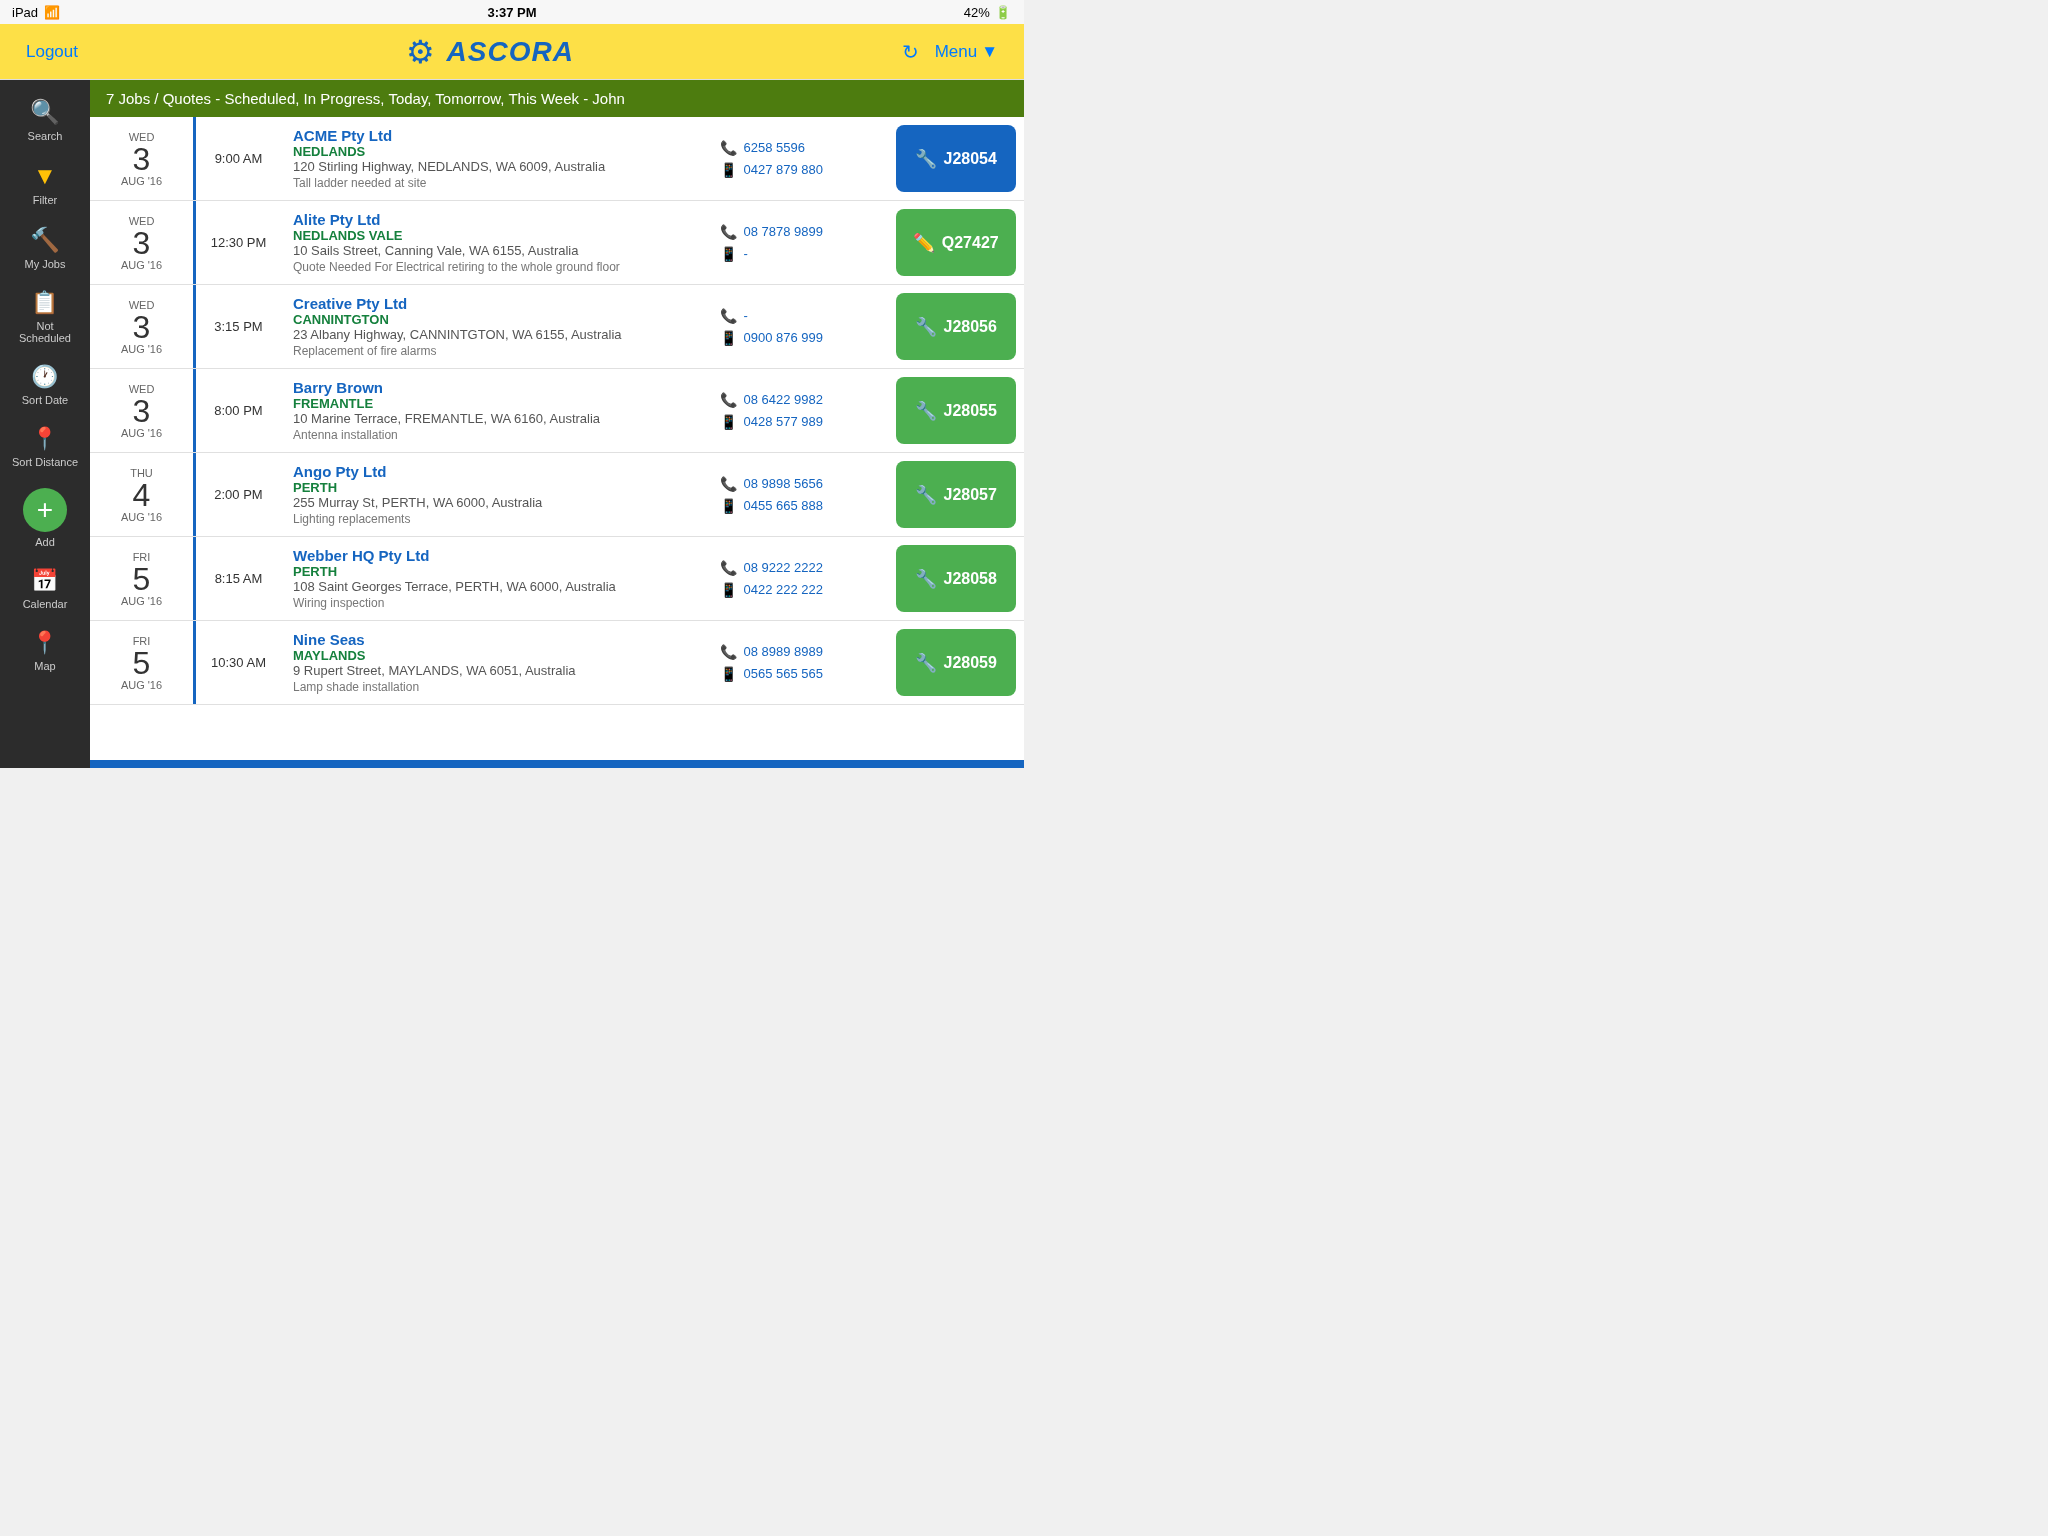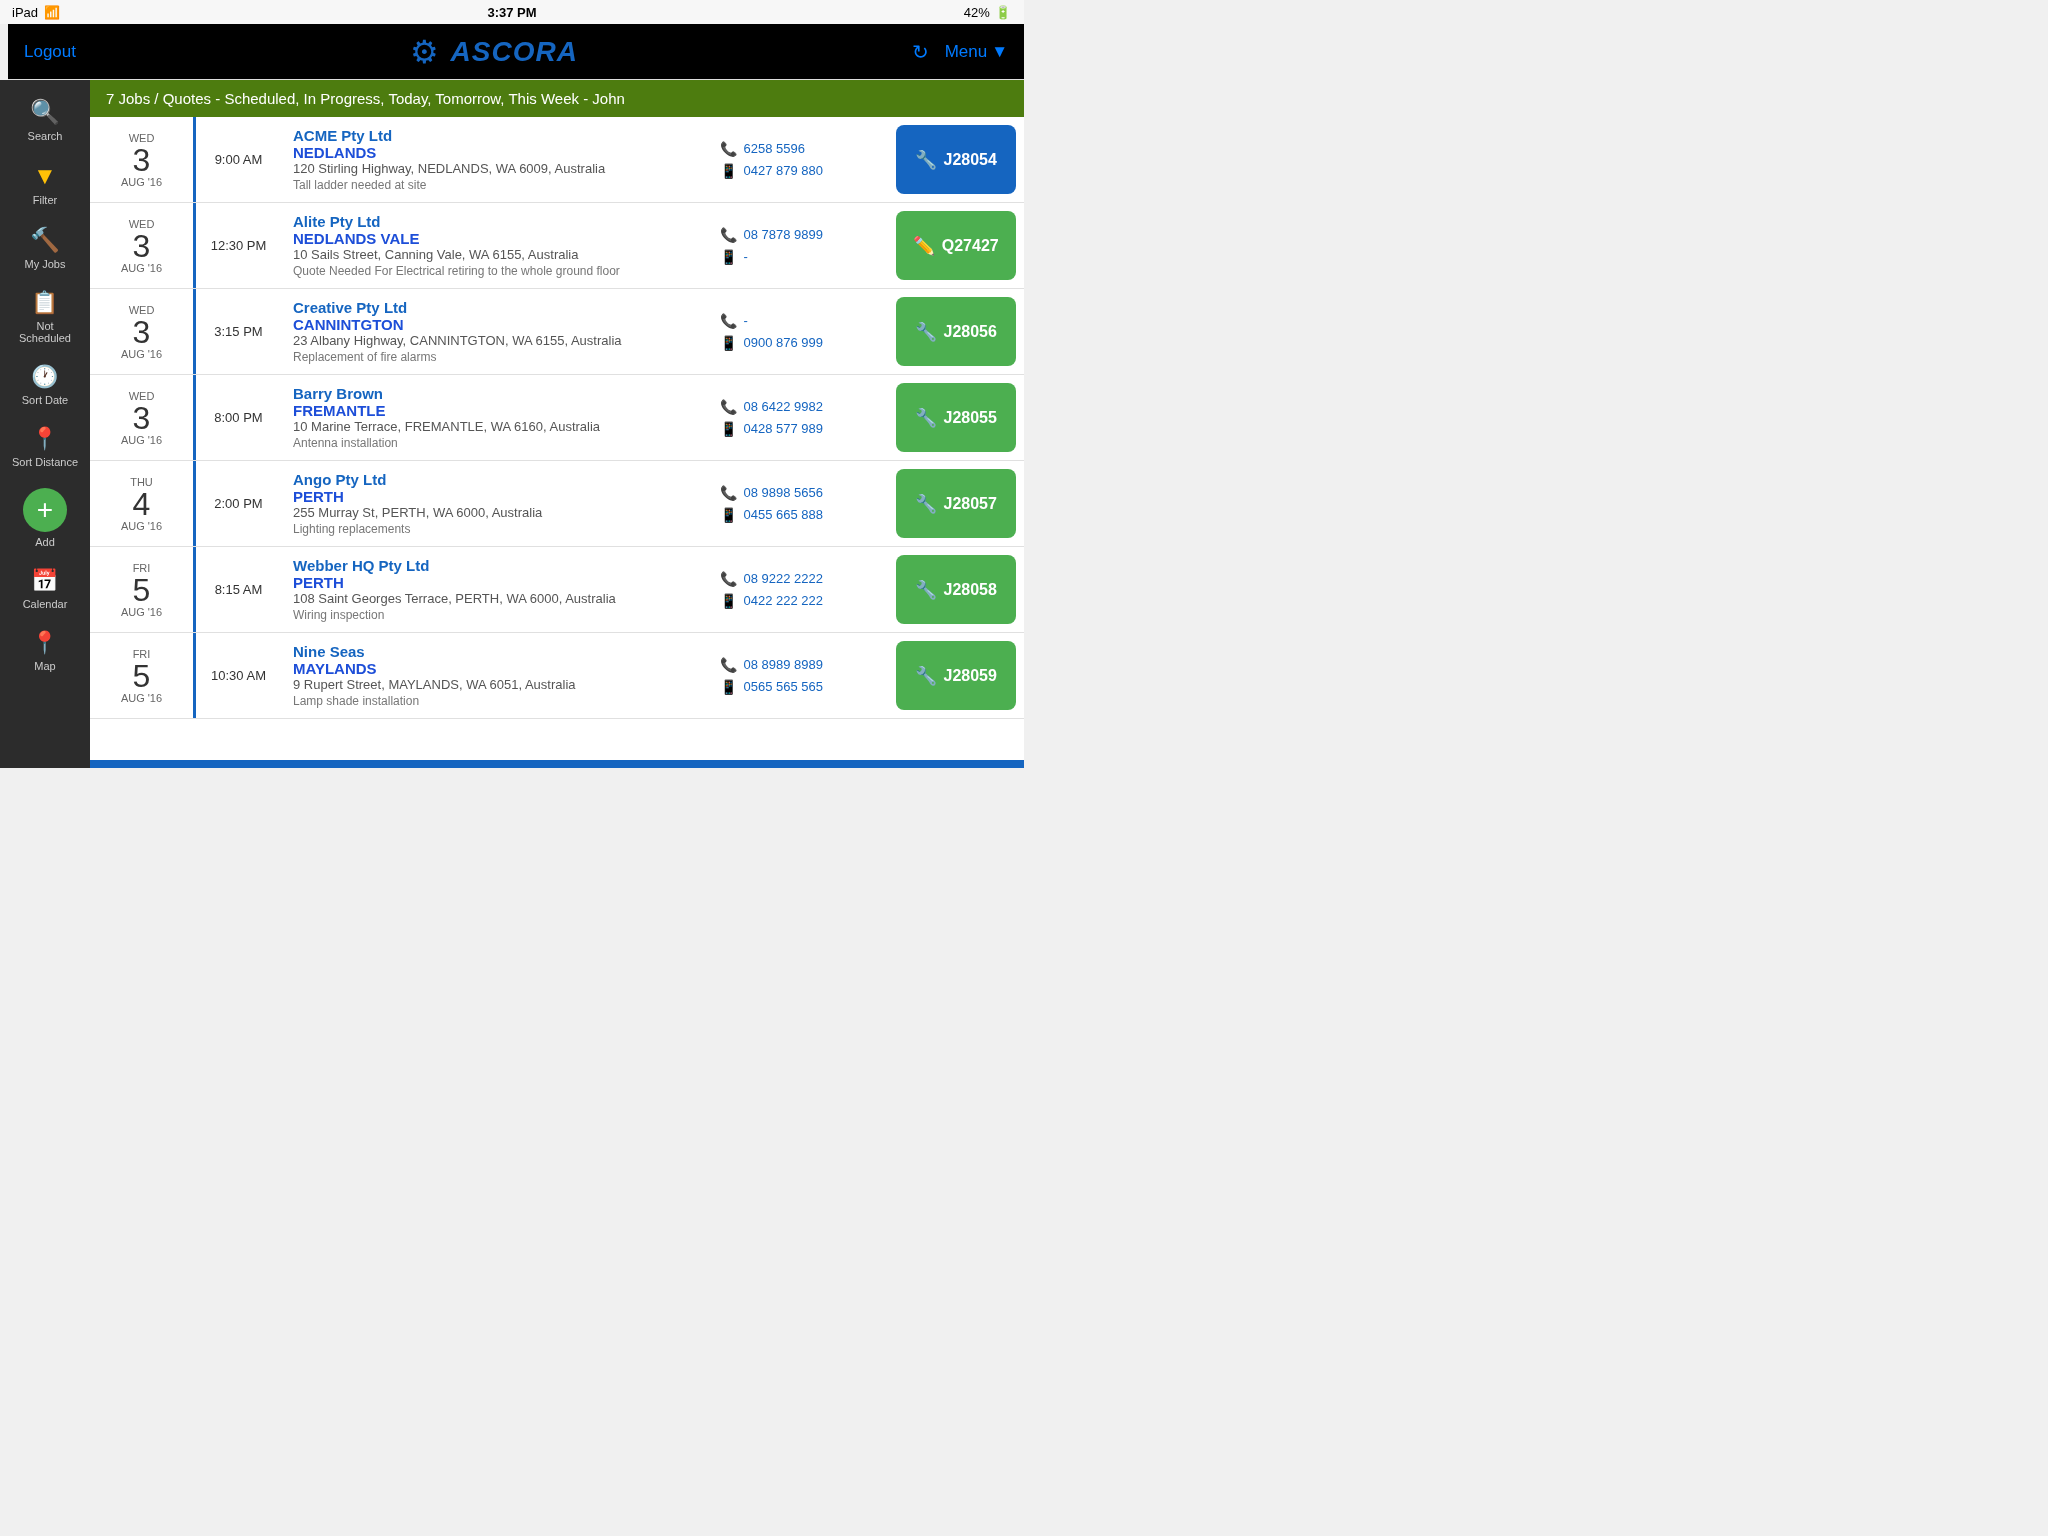--- a/index.html
+++ b/index.html
@@ -13,26 +13,25 @@
       font-size: 13px; font-weight: 500;
       height: 24px;
       gap: 22px;
     }
     .status-left { display: flex; align-items: center; gap: 6px; }
     .status-center { font-weight: 600; }
     .status-right { display: flex; align-items: center; gap: 6px; }
 
     
     .header {
-      background: #000000;
+      background: #fde047;
       display: flex; align-items: center; justify-content: space-between;
-      padding: 8px 16px;
+      padding: 8px 26px;
       border-bottom: 1px solid #ddd;
       height: 56px;
-      margin-left: 8px;
     }
     .header-logout { color: #007AFF; font-size: 17px; cursor: pointer; }
     .header-logo { display: flex; align-items: center; gap: 8px; }
     .header-logo-text { font-size: 28px; font-weight: 900; color: #1565C0; letter-spacing: 1px; font-style: italic; }
     .header-right { display: flex; align-items: center; gap: 16px; }
     .header-refresh { color: #007AFF; font-size: 20px; cursor: pointer; }
     .header-menu { color: #007AFF; font-size: 17px; cursor: pointer; display: flex; align-items: center; gap: 4px; }
 
     
     .main-layout { display: flex; height: calc(768px - 24px - 56px); }
@@ -90,21 +89,21 @@
     .job-time {
       width: 85px; flex-shrink: 0;
       display: flex; align-items: center; justify-content: center;
       padding: 8px;
       font-size: 13px; color: #333; font-weight: 500;
     }
 
     
     .job-details { flex: 1; padding: 10px 12px; display: flex; flex-direction: column; justify-content: center; }
     .job-client { color: #1565C0; font-size: 15px; font-weight: 600; cursor: pointer; }
-    .job-suburb { color: #1d4ed8; font-size: 15px; font-weight: 600; }
+    .job-suburb { color: #15803d; font-size: 13px; font-weight: 600; }
     .job-address { font-size: 13px; color: #555; }
     .job-notes { font-size: 12px; color: #777; margin-top: 2px; }
 
     
     .job-contact {
       width: 180px; flex-shrink: 0;
       display: flex; flex-direction: column; justify-content: center;
       padding: 8px 12px; gap: 6px;
     }
     .contact-row { display: flex; align-items: center; gap: 6px; font-size: 13px; color: #1565C0; }

